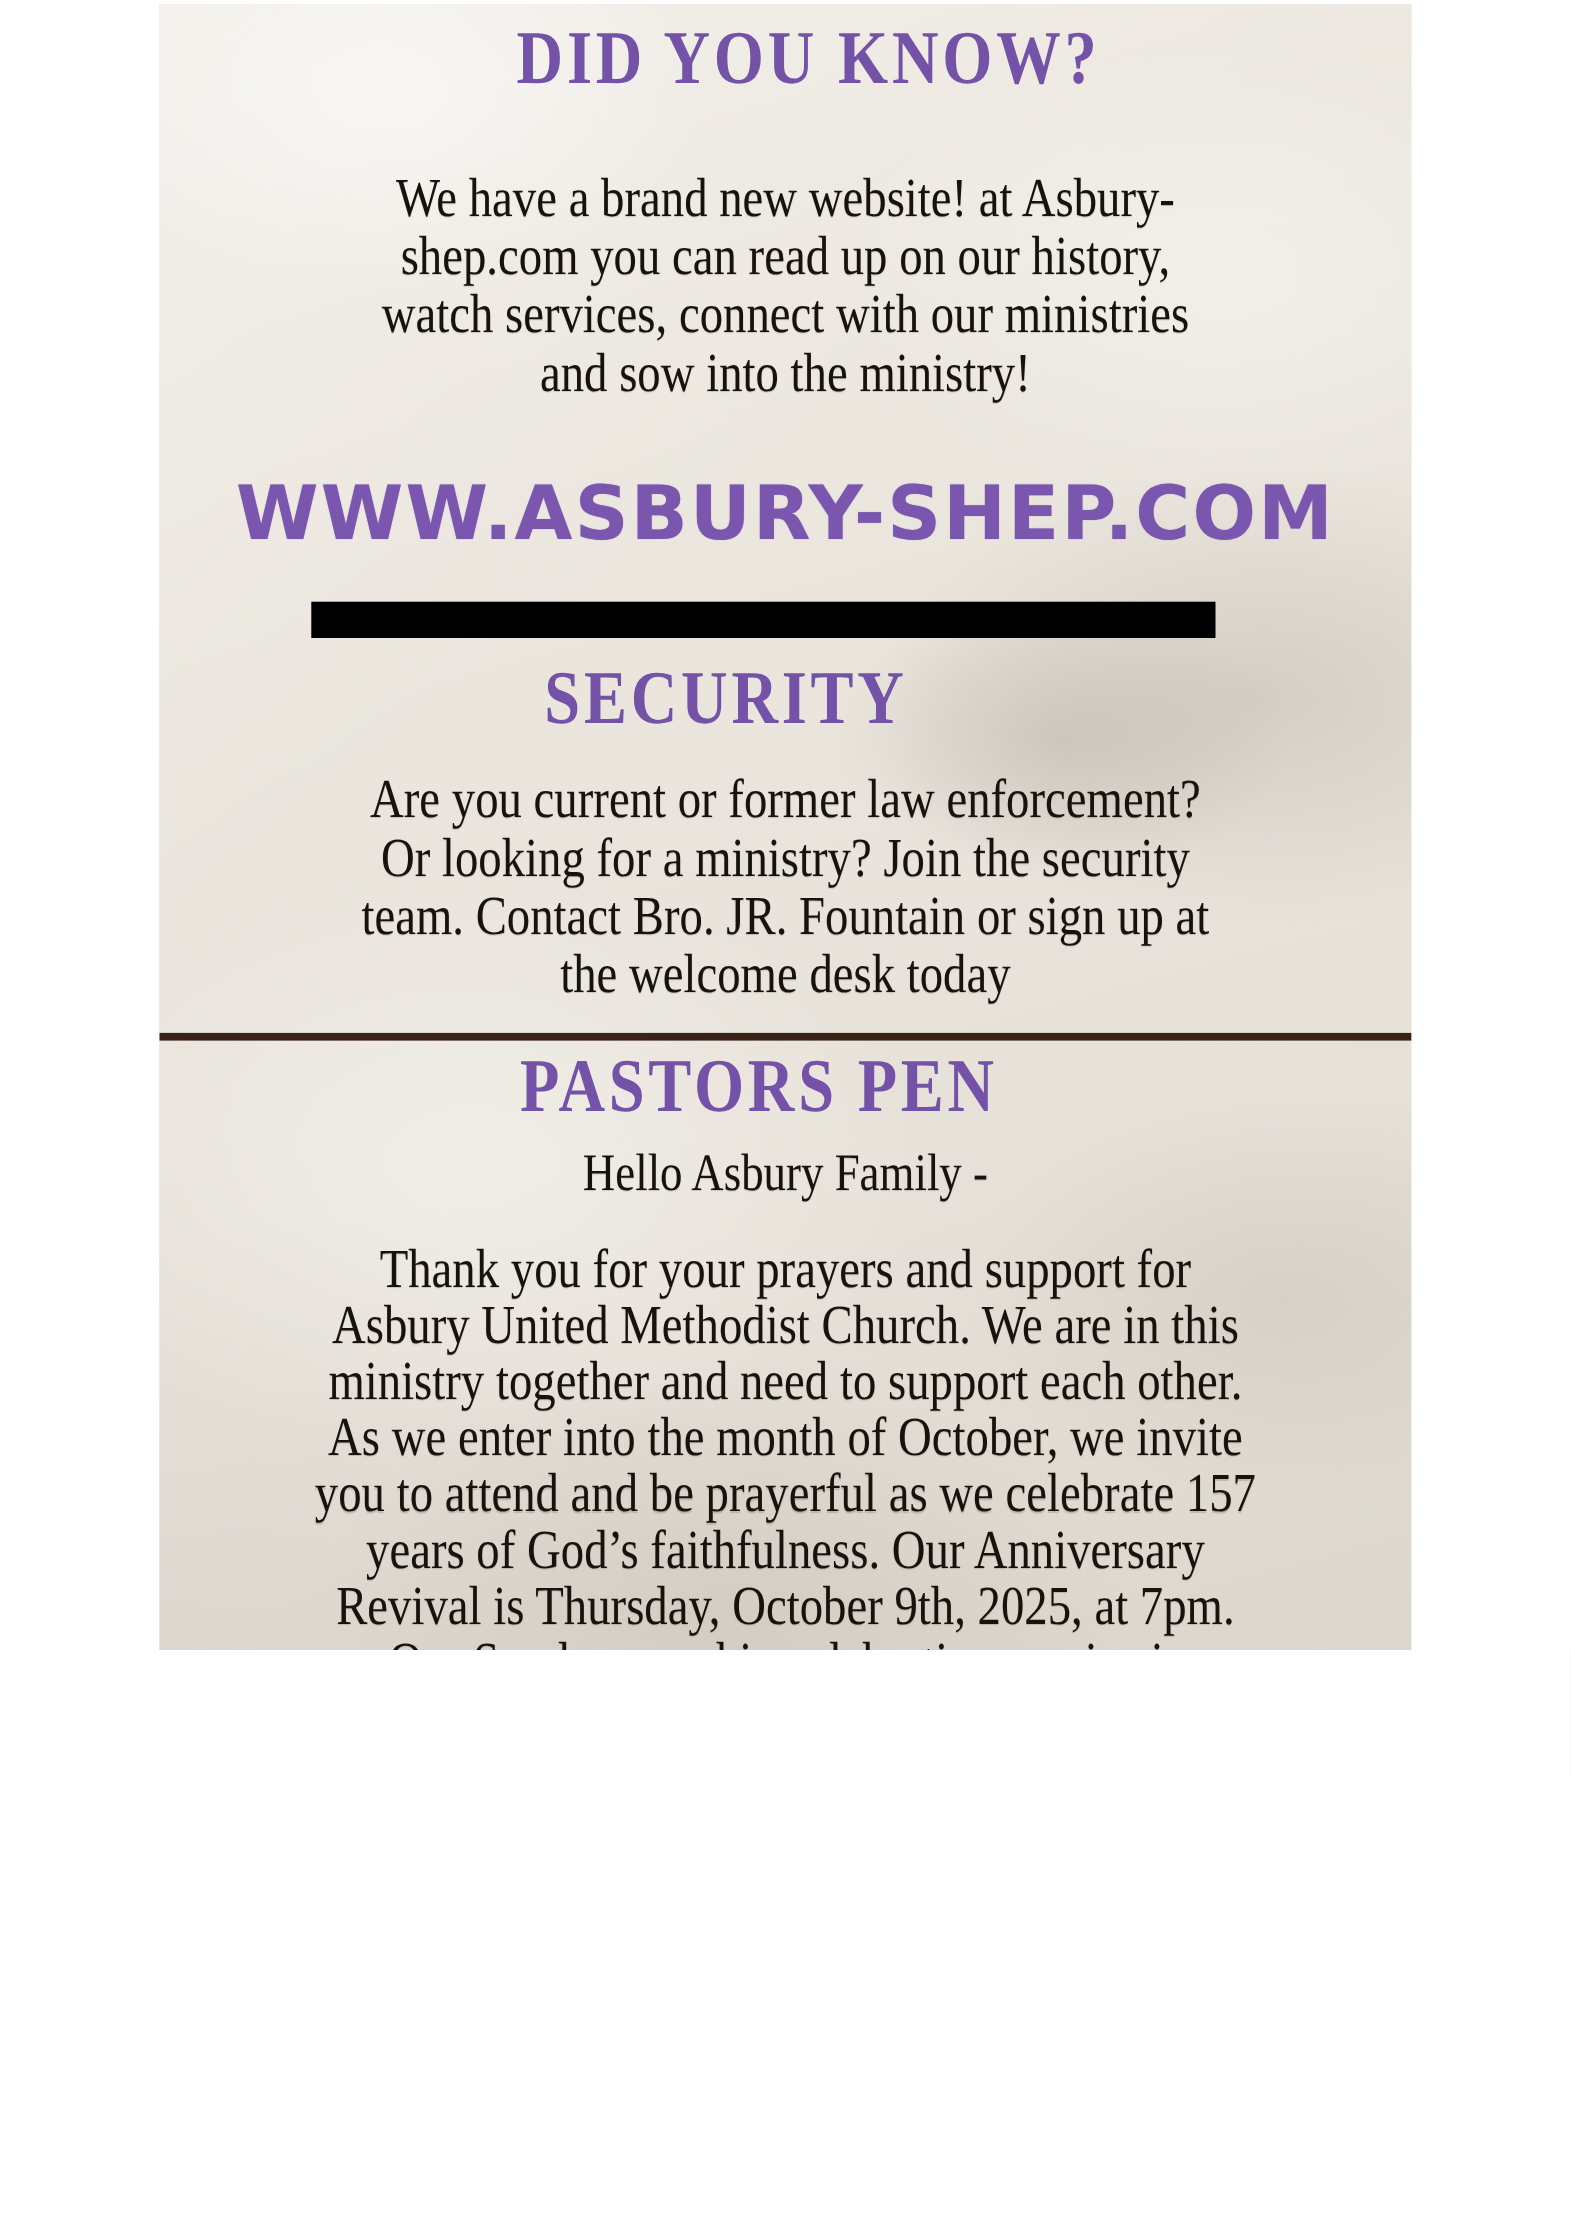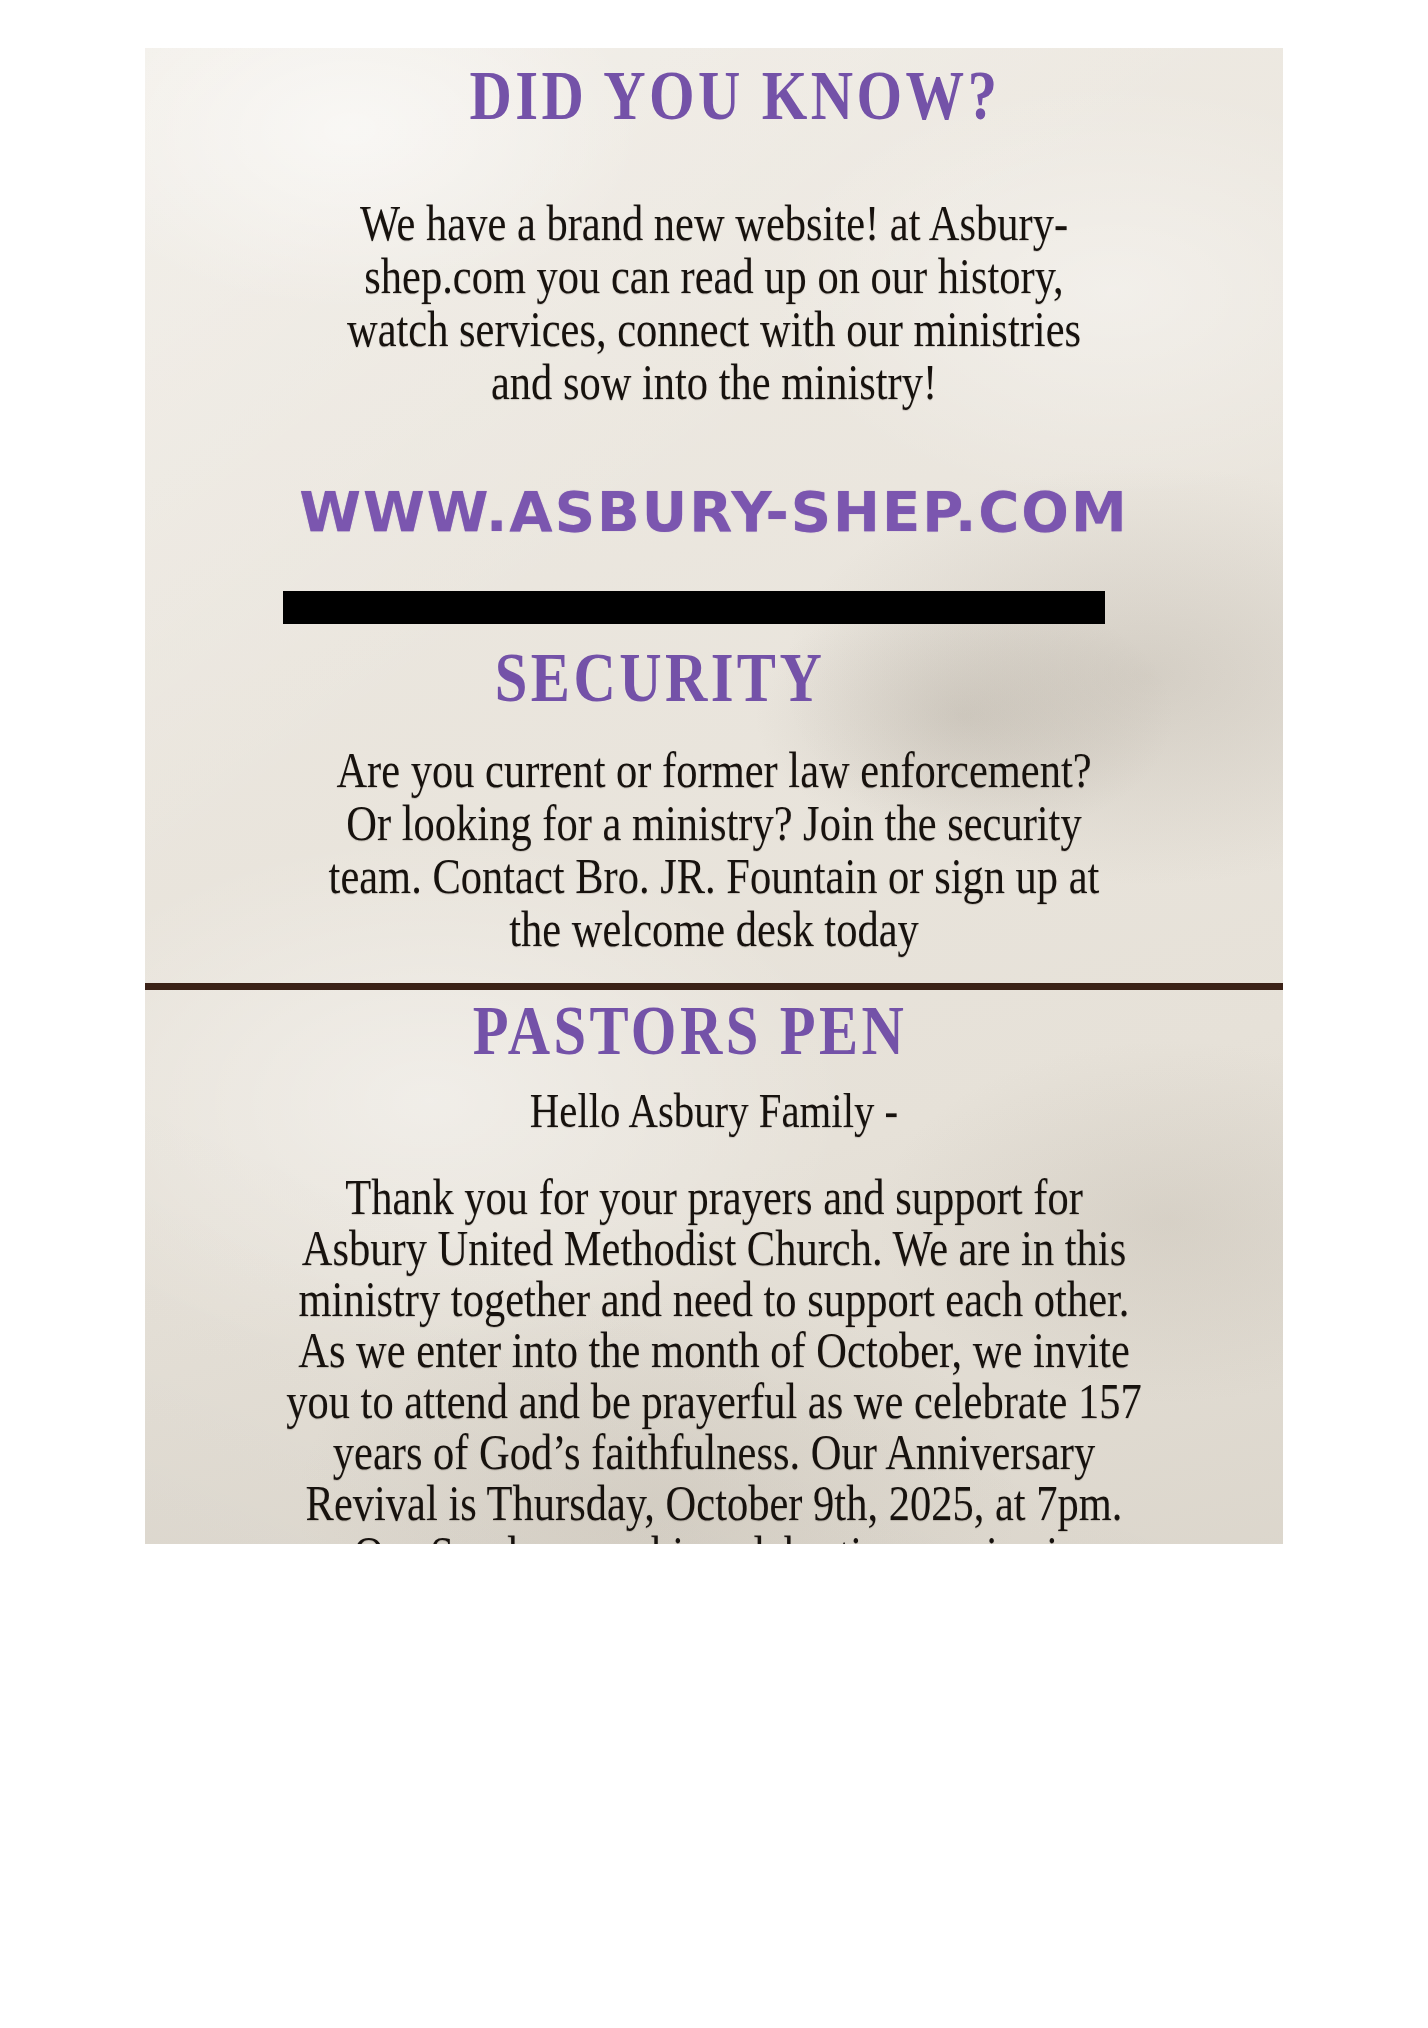--- a/index.html
+++ b/index.html
@@ -2,21 +2,20 @@
 <html style="--page-white: #ffffff; --paper-light: #efebe4; --paper-mid: #e6e1d8; --paper-shadow: #d2ccc1; --text-ink: #17120e; --heading-purple: #7452a8; --url-purple: #7b56af; --divider-brown: #3b2217; --bar-black: #000000;"><head>
 <meta charset="utf-8">
 <style>
   html,body{margin:0;padding:0;background:#fff;}
   .page{
     position:relative;
     width:1428px;height:1500px;
     background:var(--page-white,#ffffff);
     overflow:hidden;
     font-family:"Liberation Serif", serif;
-    margin-top:44px;
   }
   
   .paper{
     position:absolute;left:145px;top:4px;width:1138px;height:2024px;
     background-color:var(--paper-mid,#e6e1d8);
     background-image:
       radial-gradient(ellipse 420px 260px at 18% 4%,  rgba(255,255,255,.55), transparent 70%),
       radial-gradient(ellipse 500px 300px at 85% 12%, rgba(255,255,255,.35), transparent 70%),
       radial-gradient(ellipse 520px 300px at 88% 31%, rgba(138,128,114,.22), transparent 70%),
       radial-gradient(ellipse 300px 180px at 72% 33%, rgba(120,110,96,.18),  transparent 70%),
@@ -49,21 +48,21 @@
     text-shadow:0 1px 1px rgba(40,30,20,.18);
   }
   .para1{top:153px;}
   .para2{top:700px;}
   .hello{top:1040px;font-size:48px;}
   .letter{top:1128px;line-height:51px;}
   .signoff{top:1933px;line-height:49px;}
   .url{
     top:436px;
     font-family:"DejaVu Sans", sans-serif;font-weight:bold;
-    font-size:56px;line-height:64px;letter-spacing:2px;
+    font-size:68px;line-height:64px;letter-spacing:2px;
     color:var(--url-purple,#7b56af);
     text-shadow:0 0 1px rgba(123,86,175,.6);
   }
   .bar{position:absolute;background:var(--bar-black,#000);}
   .bar1{left:283px;top:547px;width:822px;height:33px;}
   .bar2{left:158px;top:2019px;width:1092px;height:9px;}
   .divider{
     position:absolute;left:145px;top:939px;width:1138px;height:7px;
     background:var(--divider-brown,#3b2217);
   }

